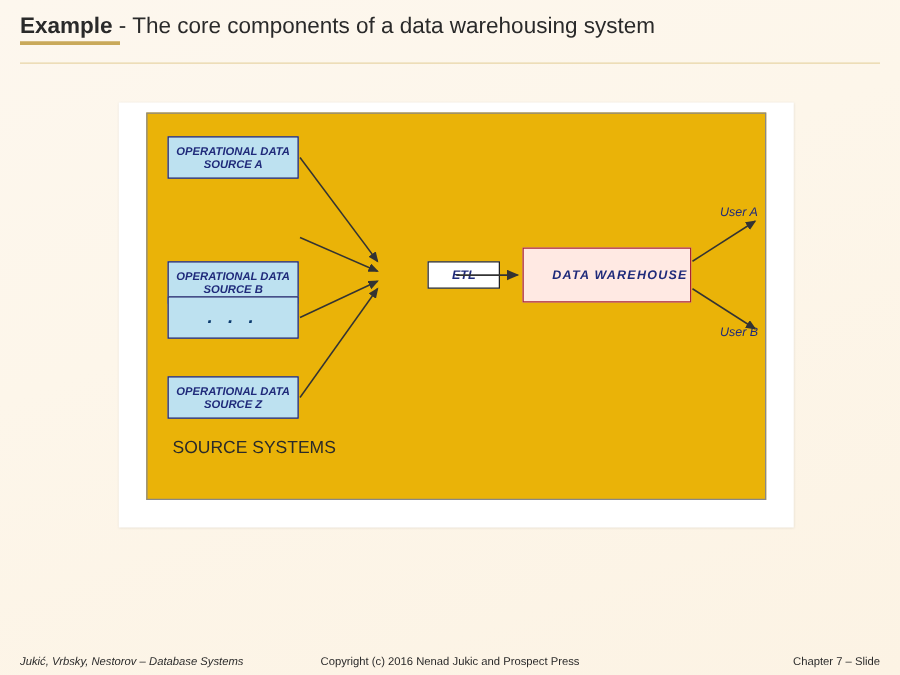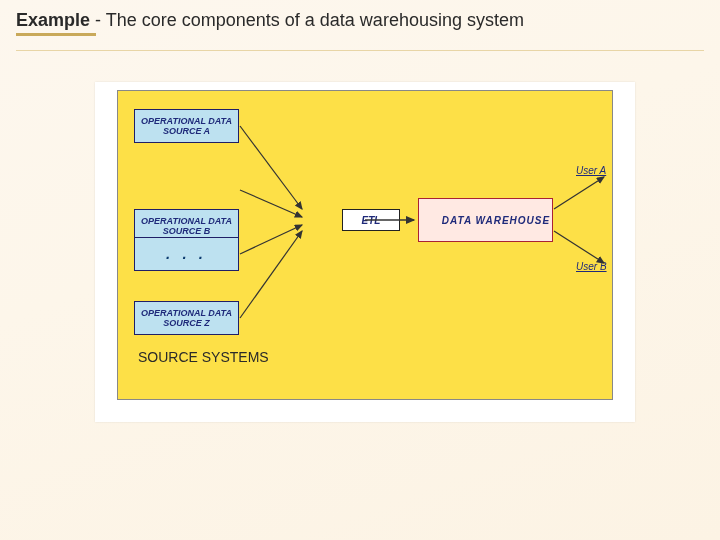--- a/index.html
+++ b/index.html
@@ -23,21 +23,21 @@
   .diagram-outer {
     position: absolute; left: 95px; top: 82px;
     width: 540px; height: 340px;
     background: #ffffff;
     box-shadow: 0 0 2px rgba(0,0,0,0.1);
   }
   .diagram-inner {
     position: absolute; left: 22px; top: 8px;
     width: 496px; height: 310px;
     border: 1px solid #888;
-    background: #fde047;
+    background: #eab308;
   }
   .src-box {
     position: absolute;
     width: 105px; height: 34px;
     background: #bde1f0;
     border: 1px solid #1f1f66;
     display: flex; align-items: center; justify-content: center;
     text-align: center;
     font-size: 9px; font-style: italic; color: #1f2a7a;
     line-height: 1.15; font-weight: 600;
@@ -58,21 +58,21 @@
   }
   .dw-box {
     position: absolute;
     width: 135px; height: 44px;
     background: #ffe9e3; border: 1px solid #a23; 
     display: flex; align-items: center; justify-content: center;
     font-size: 10px; letter-spacing: 1px; font-style: italic; color: #1f2a7a; font-weight: 600; padding-left: 21px;
   }
   .user-txt {
     position: absolute;
-    font-size: 10px; font-style: italic; color: #1f2a7a; text-decoration: underline;
+    font-size: 10px; font-style: italic; color: #1f2a7a;
   }
   .src-label {
     position: absolute;
     font-size: 14px; color: #2a2a2a;
   }
   svg.arrows { position: absolute; left: 0; top: 0; }
   .footer {
     position: absolute; left: 0; bottom: 6px; width: 100%;
     display: flex; justify-content: space-between; align-items: flex-end;
     padding: 0 16px;
@@ -129,14 +129,19 @@
         <line x1="247" y1="129" x2="296" y2="129" stroke="#333" stroke-width="1.4" marker-end="url(#ah)"></line>
 
         <line x1="436" y1="118" x2="486" y2="86" stroke="#333" stroke-width="1.2" marker-end="url(#ah)"></line>
 
         <line x1="436" y1="140" x2="486" y2="172" stroke="#333" stroke-width="1.2" marker-end="url(#ah)"></line>
       </svg>
 
     </div>
   </div>
 
+  <div class="footer">
+    <div class="left">Jukić, Vrbsky, Nestorov – Database Systems</div>
+    <div class="mid">Copyright (c) 2016 Nenad Jukic and Prospect Press</div>
+    <div class="right">Chapter 7 – Slide</div>
+  </div>
 
 </div>
 
 </body></html>

